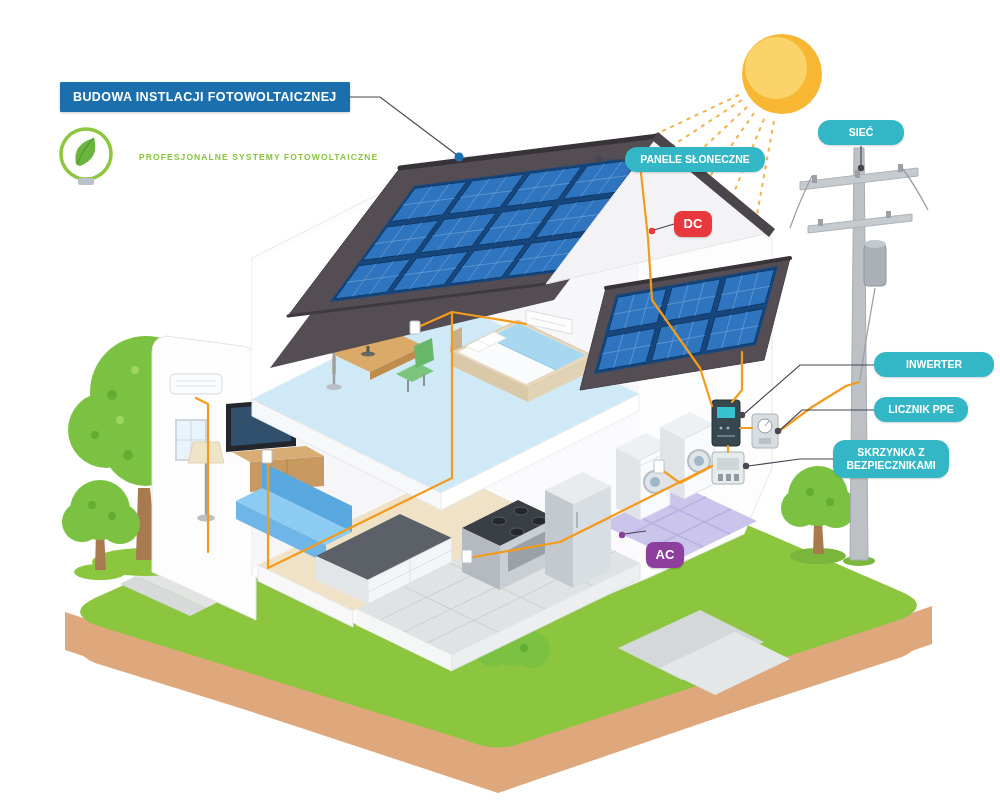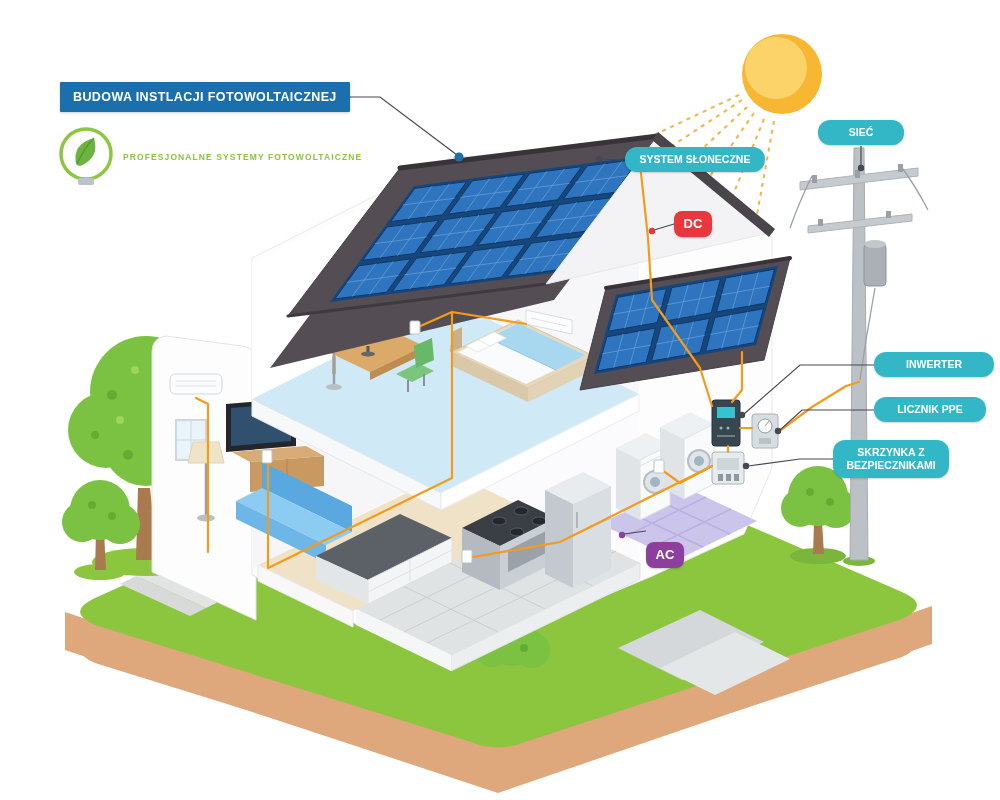--- a/index.html
+++ b/index.html
@@ -14,27 +14,27 @@
   .leader{stroke:#474754;stroke-width:1.2;fill:none;}
   .title-badge{position:absolute;left:60px;top:82px;background:var(--title_bg,#1b6fad);
         color:#fff;font-weight:bold;font-size:12.5px;letter-spacing:.4px;
         padding:8px 13px;border-radius:1px;box-shadow:0 1px 3px rgba(0,0,0,.2);}
   .tag{position:absolute;background:var(--callout_bg,#33b7c6);color:#fff;font-weight:bold;
         font-size:10.5px;line-height:13px;padding:6px 5px;border-radius:12px;text-align:center;
         box-sizing:border-box;box-shadow:0 1px 2px rgba(0,0,0,.18);}
   .t-panels{left:625px;top:147px;width:140px;}
   .t-grid{left:818px;top:120px;width:86px;}
   .t-inverter{left:874px;top:352px;width:120px;}
-  .t-meter{left:874px;top:397px;width:112px;}
+  .t-meter{left:874px;top:397px;width:94px;}
   .t-fusebox{left:833px;top:440px;width:116px;}
   .badge{position:absolute;color:#fff;font-weight:bold;font-size:13px;width:38px;height:26px;
         line-height:26px;text-align:center;border-radius:8px;box-shadow:0 1px 2px rgba(0,0,0,.2);}
   .b-dc{left:674px;top:211px;background:var(--dc_bg,#e8373d);}
   .b-ac{left:646px;top:542px;background:var(--ac_bg,#8e3f9e);}
-  .logo{position:absolute;left:58px;top:126px;display:flex;align-items:center;gap:7px;}
+  .logo{position:absolute;left:58px;top:126px;display:flex;align-items:center;gap:23px;}
   .logo-text{display:flex;flex-direction:column;gap:3px;}
   .tagline{color:var(--brand_green,#8bc540);font-size:8.5px;font-weight:bold;letter-spacing:1.1px;}
   .brand{font-size:27px;font-weight:bold;letter-spacing:2px;line-height:26px;}
   .brand .blue{color:var(--brand_blue,#1d71b8);}
   .brand .green{color:var(--brand_green,#8bc540);}
 </style>
 </head>
 <body>
 
 <div class="stage">
@@ -461,21 +461,21 @@
     <circle cx="28" cy="28" r="25" fill="none" stroke="#8dc63f" stroke-width="3.5"></circle>
     <path d="M18,38 Q14,18 36,12 Q42,32 22,40 Q20,40 18,38 Z" fill="#6db33f"></path>
     <path d="M36,12 Q26,22 19,38" fill="none" stroke="#4e9e2f" stroke-width="1.5"></path>
     <rect x="20" y="52" width="16" height="7" rx="2" fill="#b9c3c9"></rect>
   </svg>
   <div class="logo-text">
     <span class="tagline">PROFESJONALNE SYSTEMY FOTOWOLTAICZNE</span>
   </div>
 </div>
 
-<div class="tag t-panels">SYSTEM SŁONECZNE</div>
+<div class="tag t-panels">PANELE SŁONECZNE</div>
 <div class="tag t-grid">SIEĆ</div>
 <div class="tag t-inverter">INWERTER</div>
 <div class="tag t-meter">LICZNIK PPE</div>
 <div class="tag t-fusebox">SKRZYNKA Z BEZPIECZNIKAMI</div>
 
 <div class="badge b-dc">DC</div>
 <div class="badge b-ac">AC</div>
 
 </div>
 

